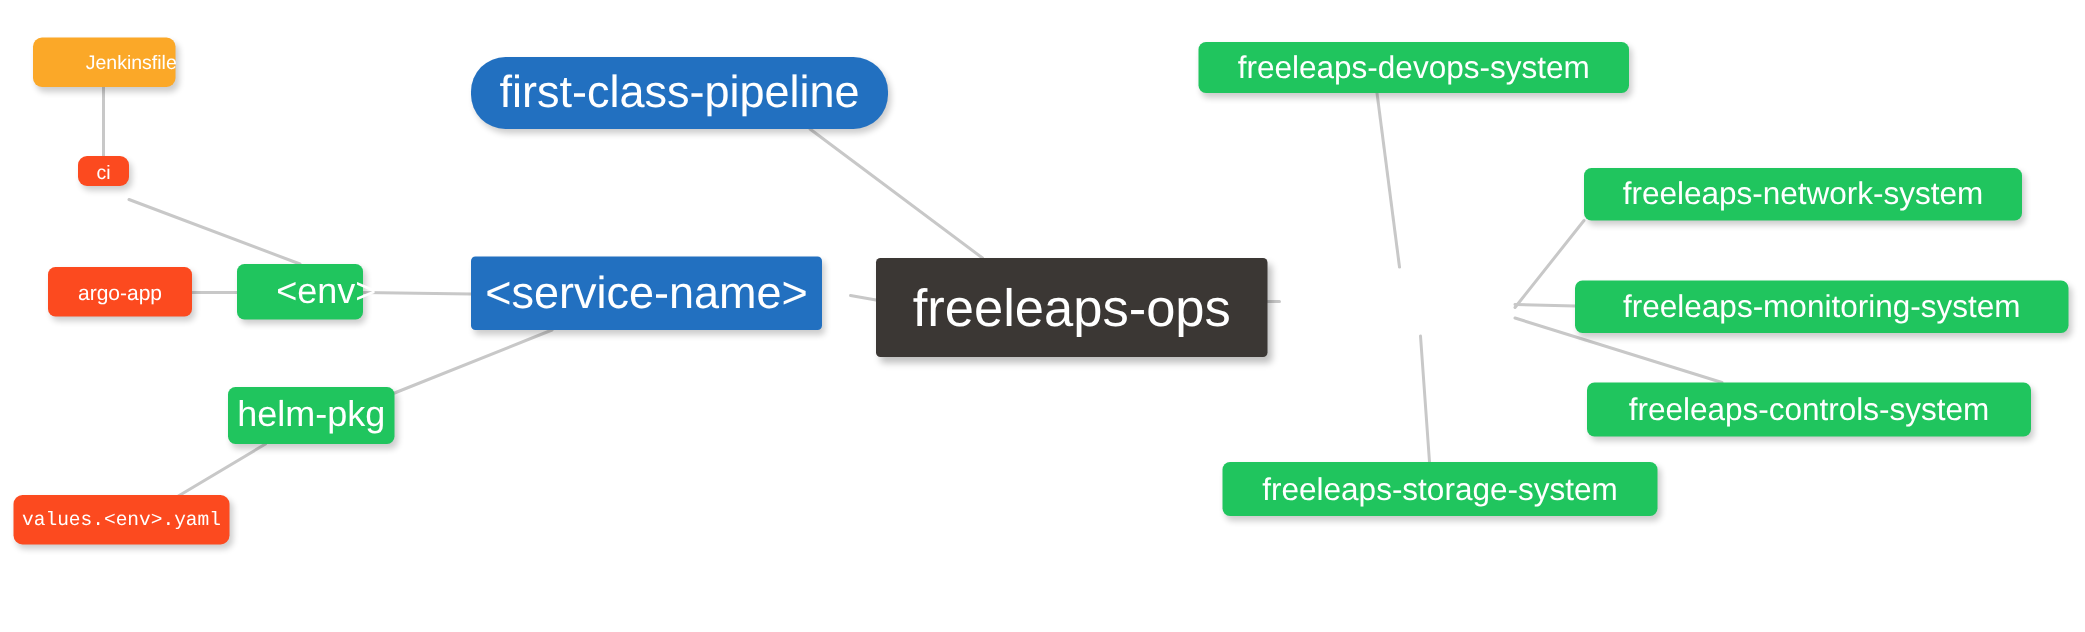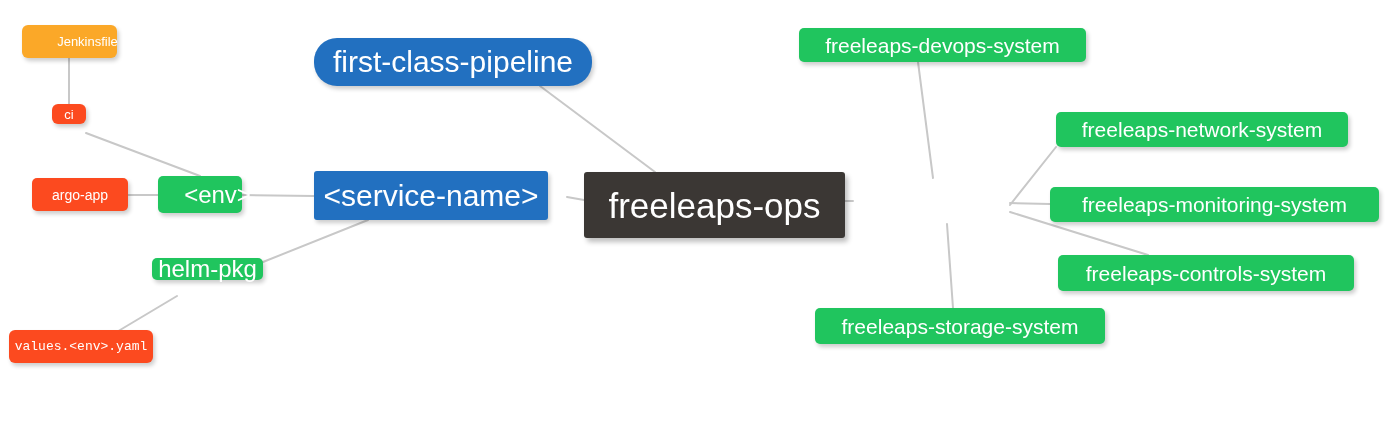--- a/index.html
+++ b/index.html
@@ -130,21 +130,21 @@
   </div>
 
   <div class="node n-red" style="left:32px; top:178px; width:96px; height:33px;">
     <span class="node-label">argo-app</span>
   </div>
 
   <div class="node n-green n-green-sm" style="left:158px; top:176px; width:84px; height:37px; font-size:24px;">
     <span class="node-label">&lt;env&gt;</span>
   </div>
 
-  <div class="node n-green" style="left:152px; top:258px; width:111px; height:22px; font-size:24px;">
+  <div class="node n-green" style="left:152px; top:258px; width:111px; height:38px; font-size:24px;">
     <span class="node-label">helm-pkg</span>
   </div>
 
   <div class="node n-red-sm" style="left:9px; top:330px; width:144px; height:33px;font-family:Liberation Mono, monospace;">
     <span class="node-label">values.&lt;env&gt;.yaml</span>
   </div>
 
   <div class="node n-blue n-blue-lg" style="left:314px; top:38px; width:278px; height:48px;border-radius:23px;">
     <span class="node-label">first-class-pipeline</span>
   </div>

